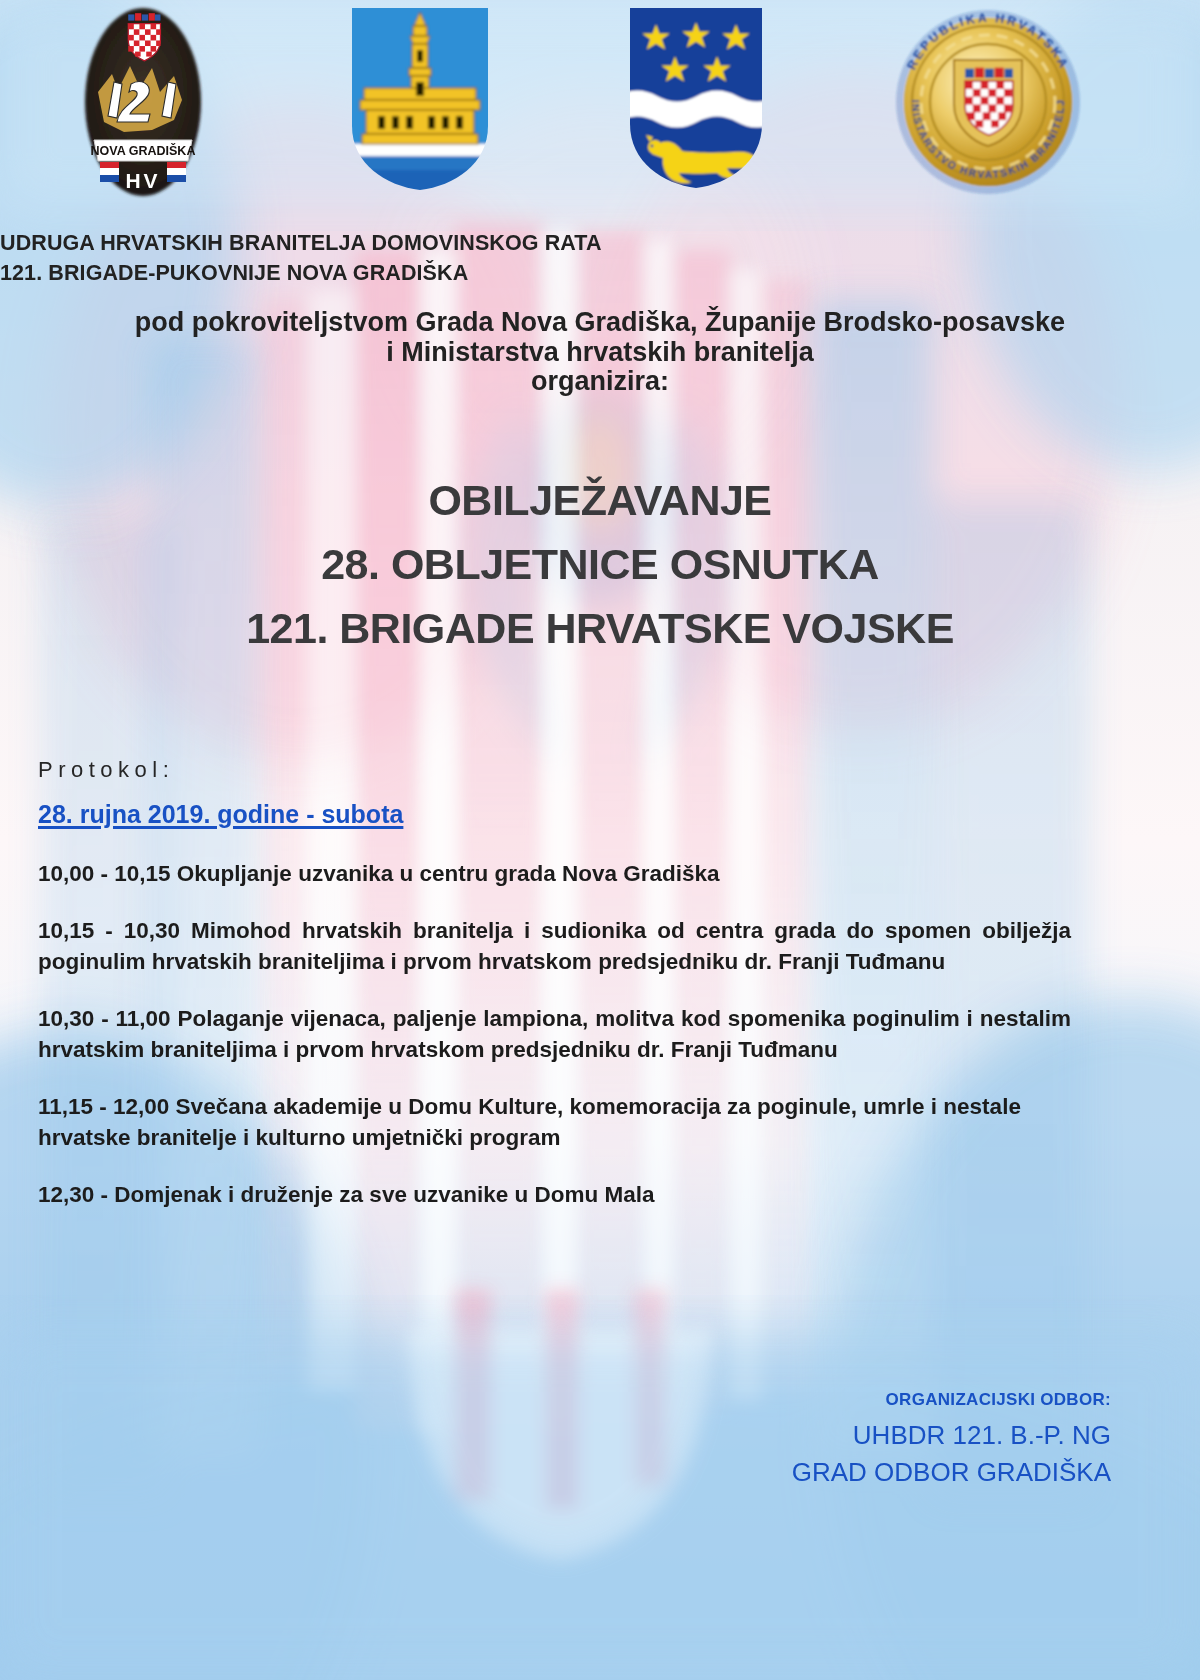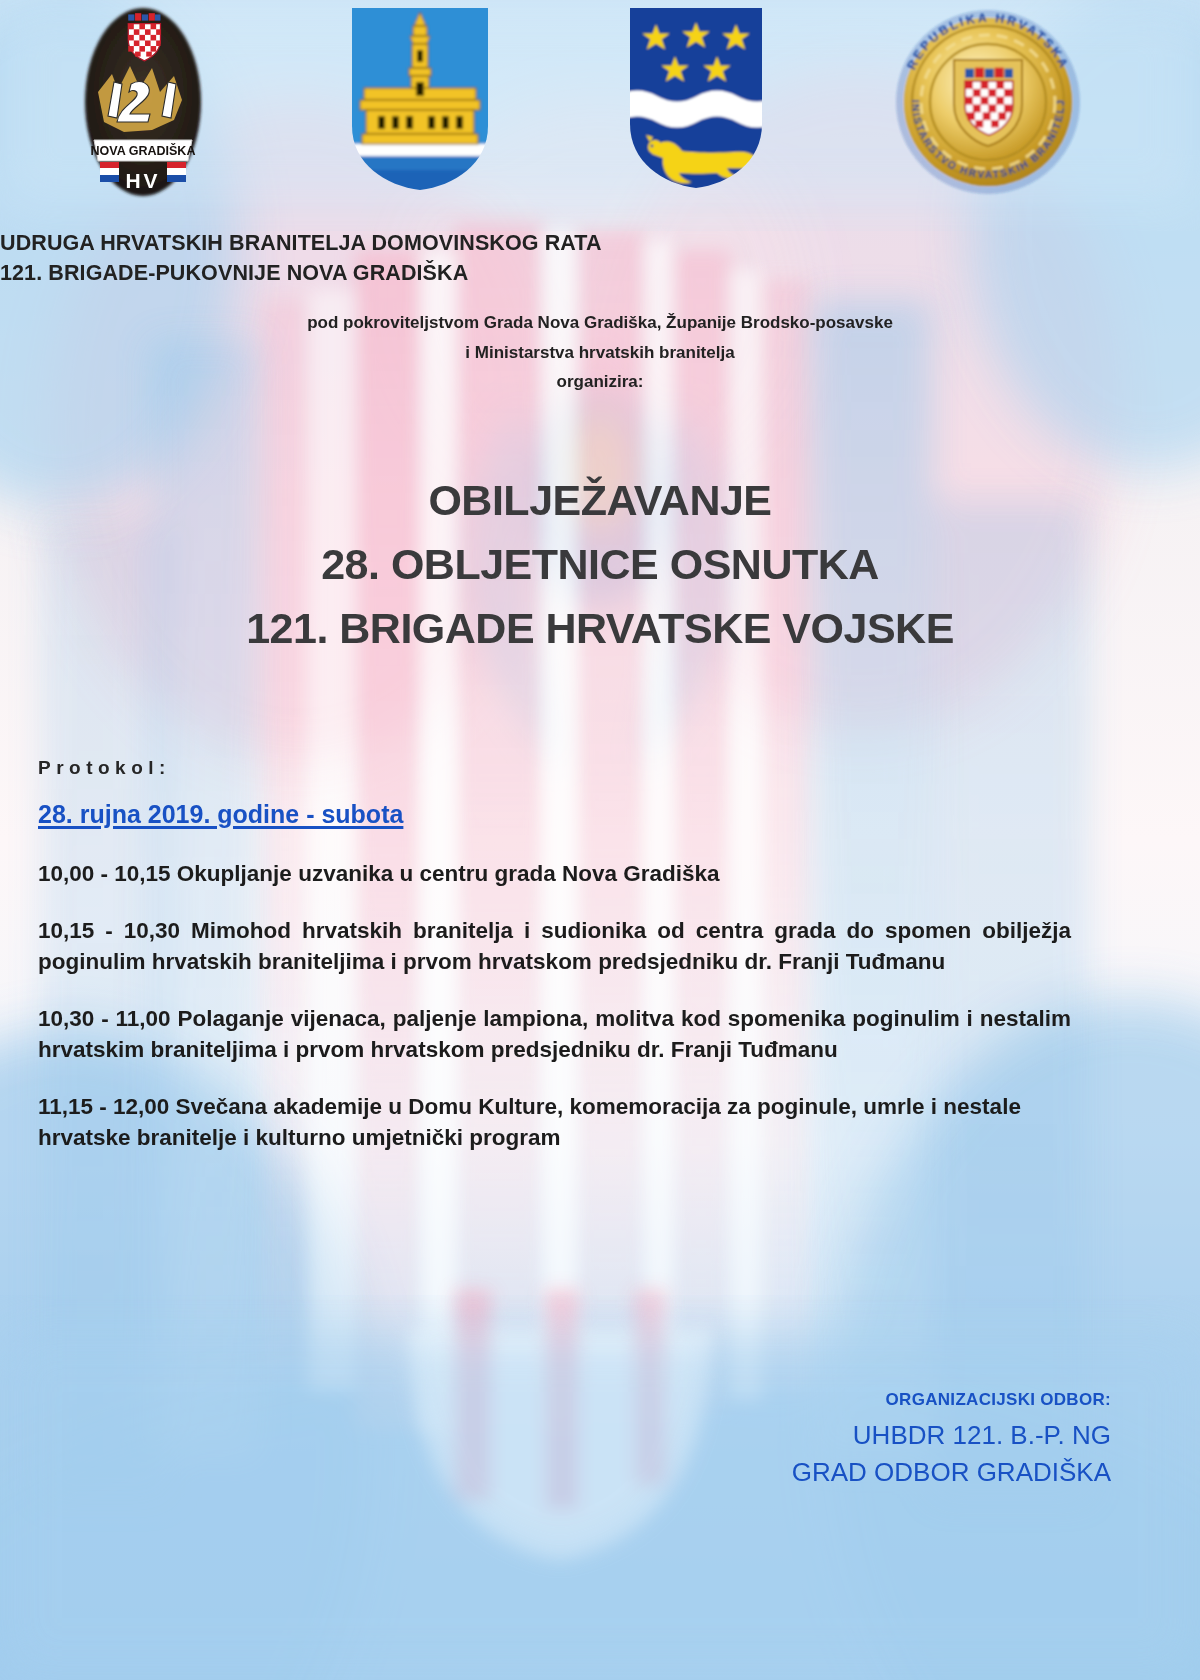--- a/index.html
+++ b/index.html
@@ -41,36 +41,36 @@
   }
   .org-line{
     font-size:21.5px;font-weight:bold;line-height:30px;
     letter-spacing:.1px;
   }
   .patron-block{
     position:absolute;top:308px;left:0;width:1200px;
     text-align:center;z-index:5;color:#222;
   }
   .patron-line{
-    font-size:17px;font-weight:bold;line-height:29.5px;
+    font-size:27px;font-weight:bold;line-height:29.5px;
   }
 
   .title-block{
     position:absolute;top:468px;left:0;width:1200px;
     text-align:center;z-index:5;
   }
   .title-line{
     font-size:43px;font-weight:bold;line-height:64px;
     color:#3a3a3c;letter-spacing:-.5px;
     white-space:nowrap;
   }
 
   .protokol-label{
     position:absolute;top:757px;left:38px;z-index:5;
-    font-size:19px;font-weight:bold;color:#262626;
+    font-size:22px;font-weight:normal;color:#262626;
     letter-spacing:5.5px;
   }
   .date-line{
     position:absolute;top:800px;left:38px;z-index:5;
     font-size:25px;font-weight:bold;color:#1851c4;
     text-decoration:underline;text-underline-offset:3px;
     text-decoration-thickness:2.5px;
   }
 
   .schedule{
@@ -470,20 +470,21 @@
   </div>
 
   <div class="protokol-label">Protokol:</div>
   <div class="date-line">28. rujna 2019. godine - subota</div>
 
   <div class="schedule">
     <div class="sched-item nojust">10,00 - 10,15  Okupljanje uzvanika u centru grada Nova Gradiška</div>
     <div class="sched-item">10,15 - 10,30 Mimohod hrvatskih branitelja i sudionika od centra grada do spomen obilježja poginulim hrvatskih braniteljima i prvom hrvatskom predsjedniku dr. Franji Tuđmanu</div>
     <div class="sched-item">10,30 - 11,00 Polaganje vijenaca, paljenje lampiona, molitva kod spomenika poginulim i nestalim hrvatskim braniteljima i prvom hrvatskom predsjedniku dr. Franji Tuđmanu</div>
     <div class="sched-item nojust">11,15 - 12,00 Svečana akademije u Domu Kulture, komemoracija za poginule, umrle i nestale hrvatske branitelje i  kulturno umjetnički program</div>
+    <div class="sched-item nojust">12,30 -  Domjenak i druženje za sve uzvanike u Domu Mala</div>
   </div>
 
   <div class="footer">
     <div class="footer-small">ORGANIZACIJSKI ODBOR:</div>
     <div class="footer-big">UHBDR 121. B.-P. NG</div>
     <div class="footer-big">GRAD ODBOR GRADIŠKA</div>
   </div>
 
 </div>
 

